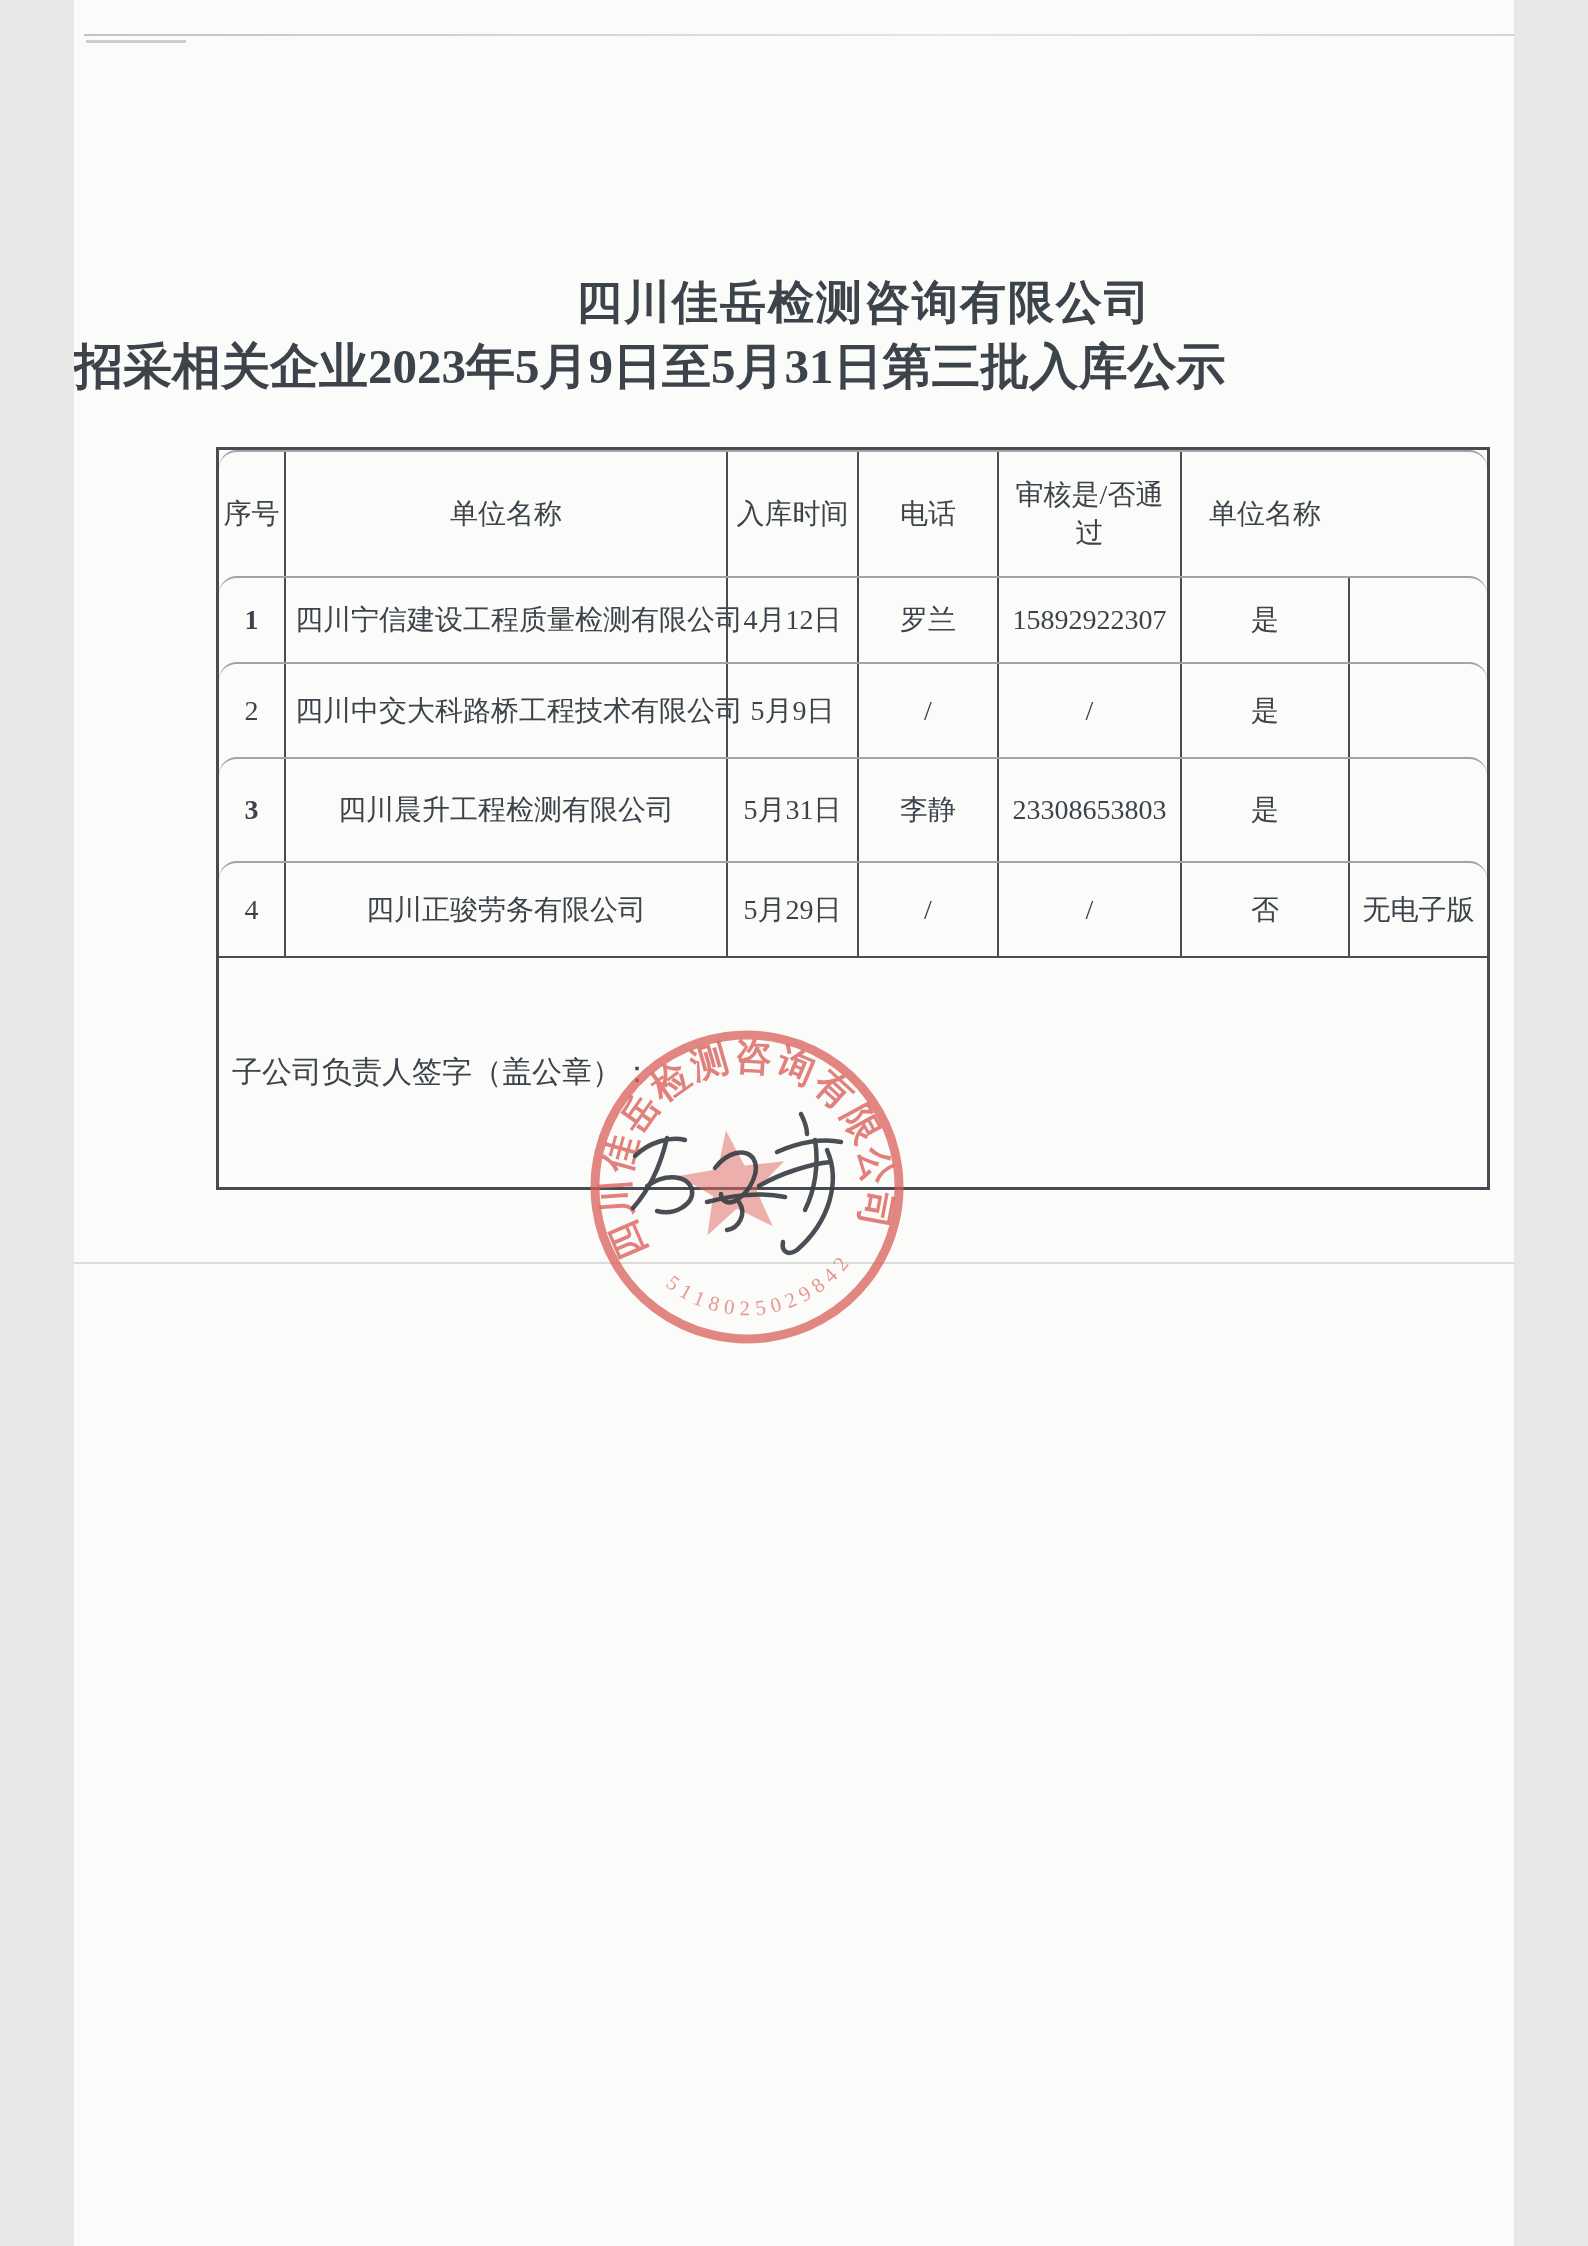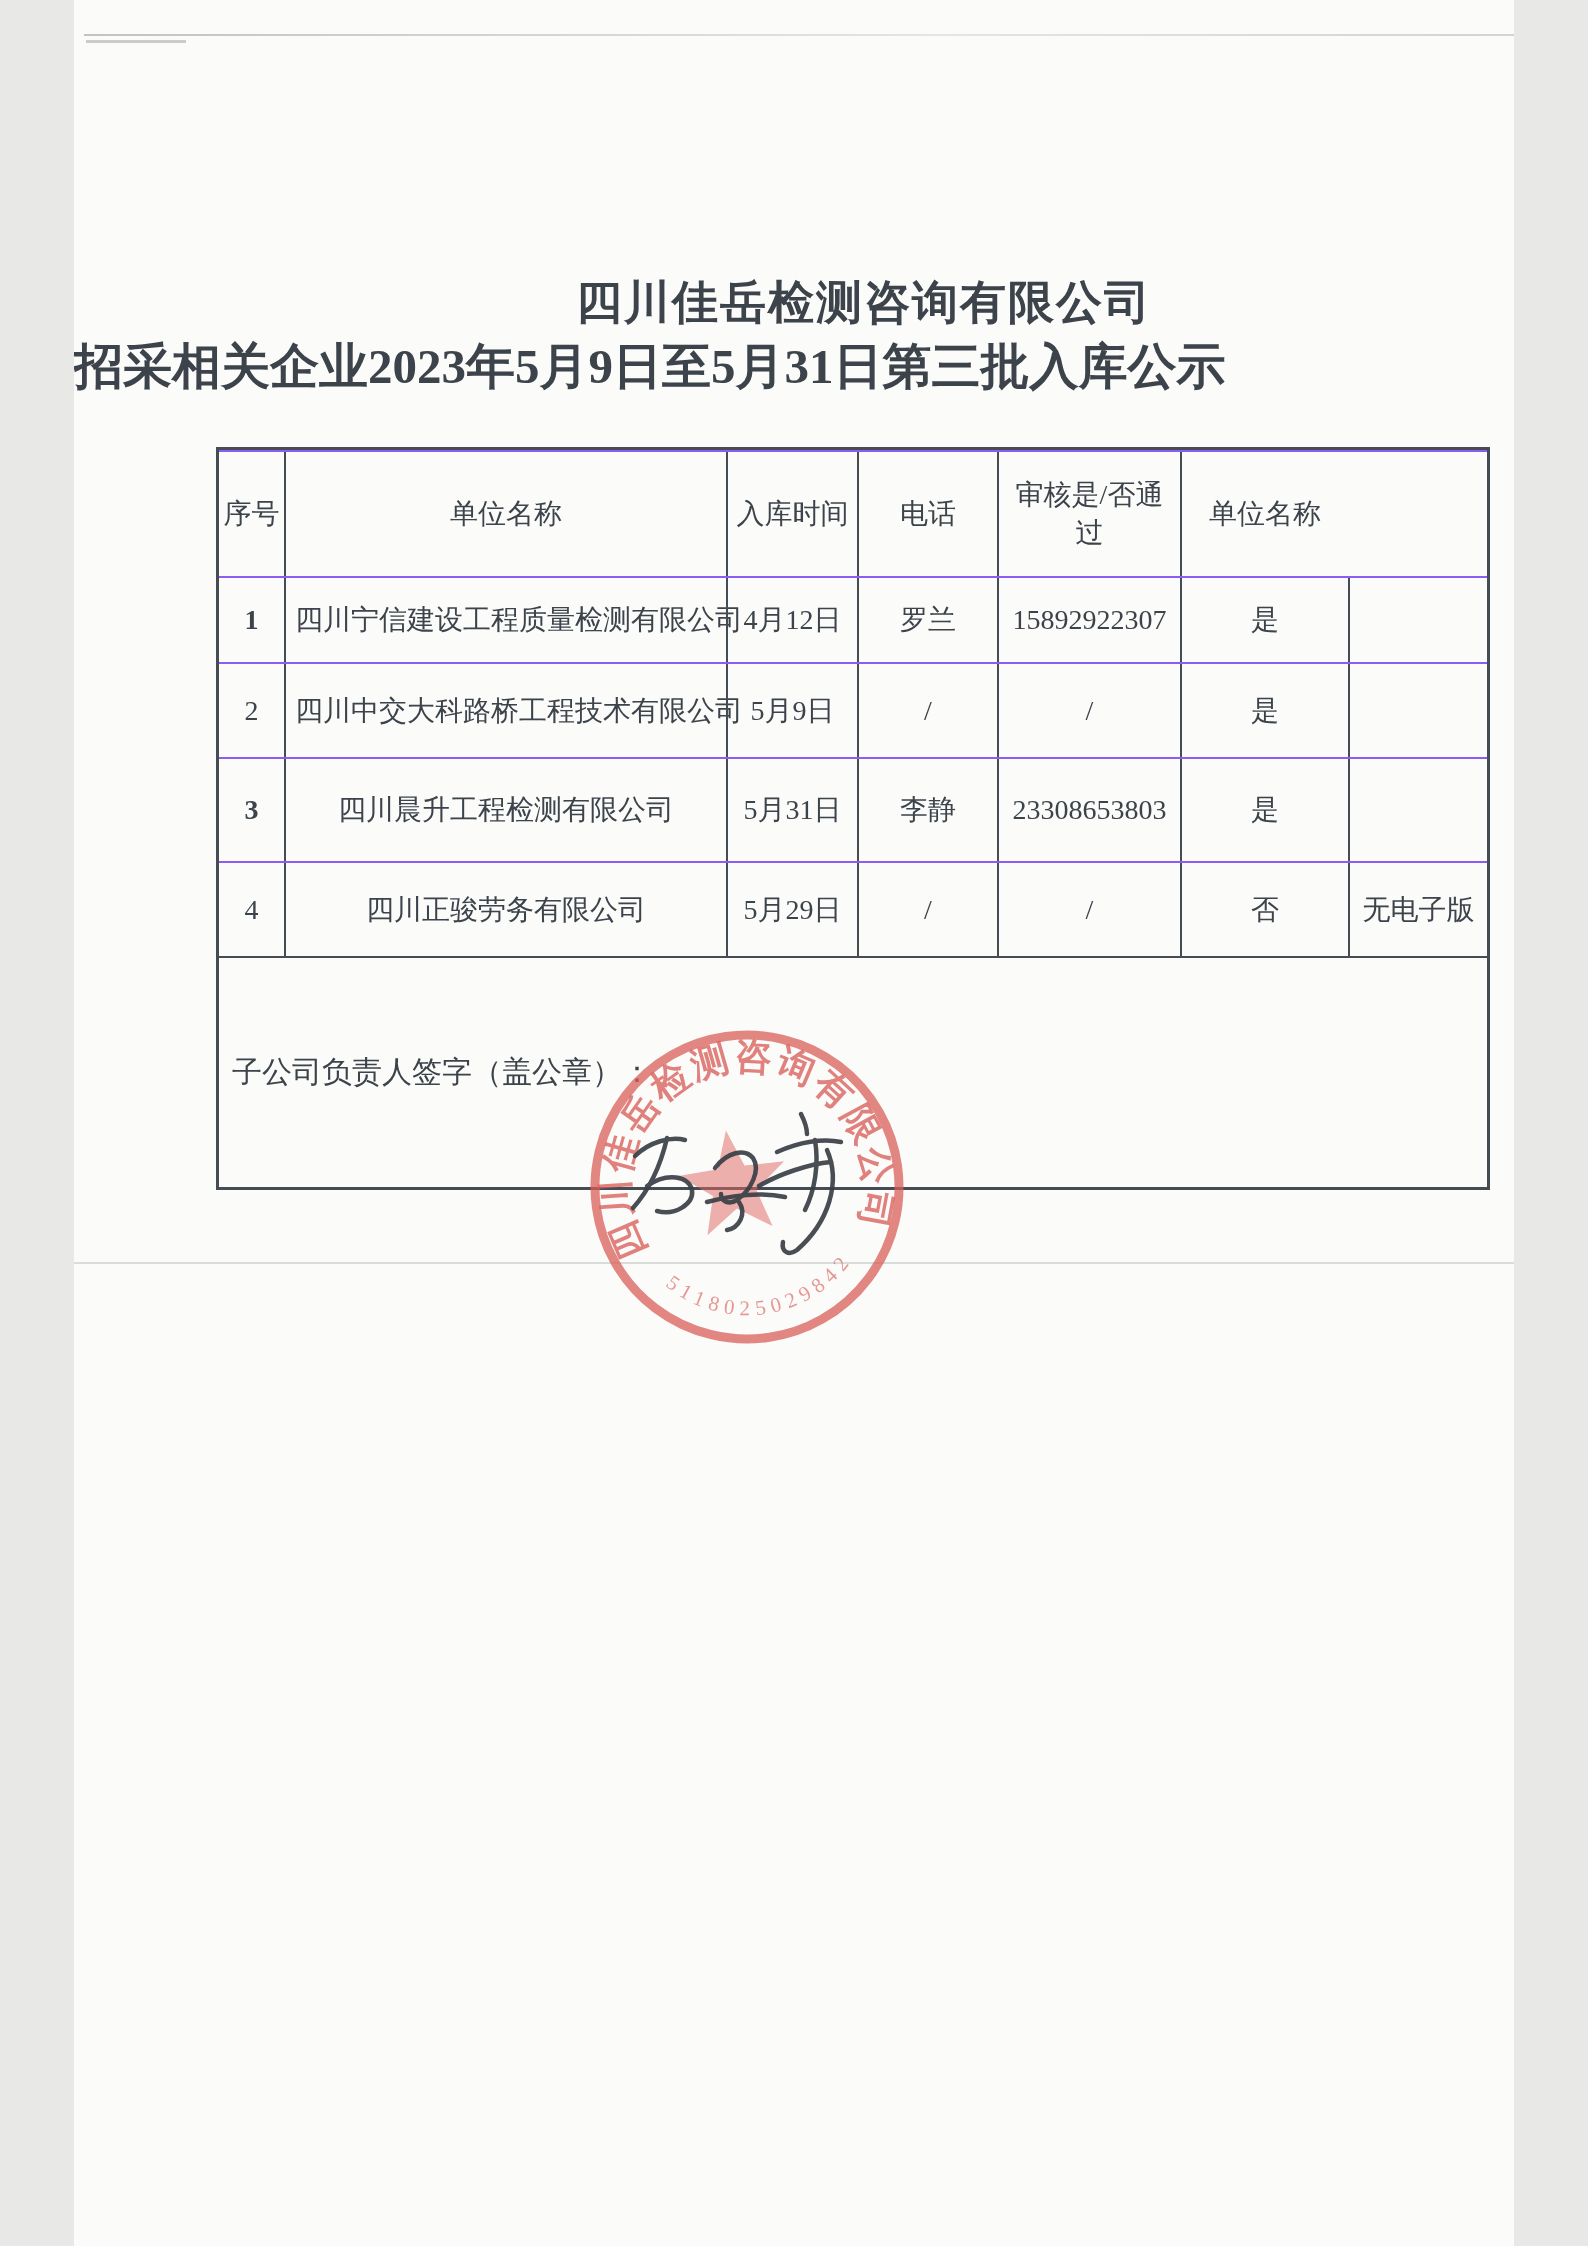--- a/index.html
+++ b/index.html
@@ -22,21 +22,21 @@
   .title1 { position:absolute; top:272px; left:0; width:1580px; text-align:center;
     font-size:46px; font-weight:bold; letter-spacing:2px; }
   .title2 { position:absolute; top:334px; left:0; width:1588px; text-align:left;
     font-size:49px; font-weight:bold; letter-spacing:0; }
 
   .tbl { position:absolute; left:142px; top:447px; width:1274px;
     border:3px solid #454c54; z-index:2; }
   .cap-row { height:133px; display:flex; align-items:center; justify-content:center;
     font-size:30px; letter-spacing:2px; }
   .grid-row { display:grid; grid-template-columns:65px 442px 131px 140px 183px 168px 139px;
-    border-top:2px solid #8b5cf6; }
+    border-top:2px solid #a3a3a3;border-radius:18px; }
   .grid-row > div { border-left:2px solid #454c54; display:flex; align-items:center;
     justify-content:center; text-align:center; font-size:28px; line-height:1.35; padding:2px 4px; }
   .grid-row > div:first-child { border-left:none; }
   .hdr { height:126px; }
   .hdr > div { font-size:28px; }
   .r1 { height:86px; } .r2 { height:95px; } .r3 { height:104px; } .r4 { height:95px; }
   .al { justify-content:flex-start !important; text-align:left !important; padding-left:9px !important; white-space:nowrap; }
   .bd { font-weight:bold; }
   .foot-row { height:231px; border-top:2px solid #454c54; display:flex; align-items:center;
     padding-left:13px; font-size:30px; }

